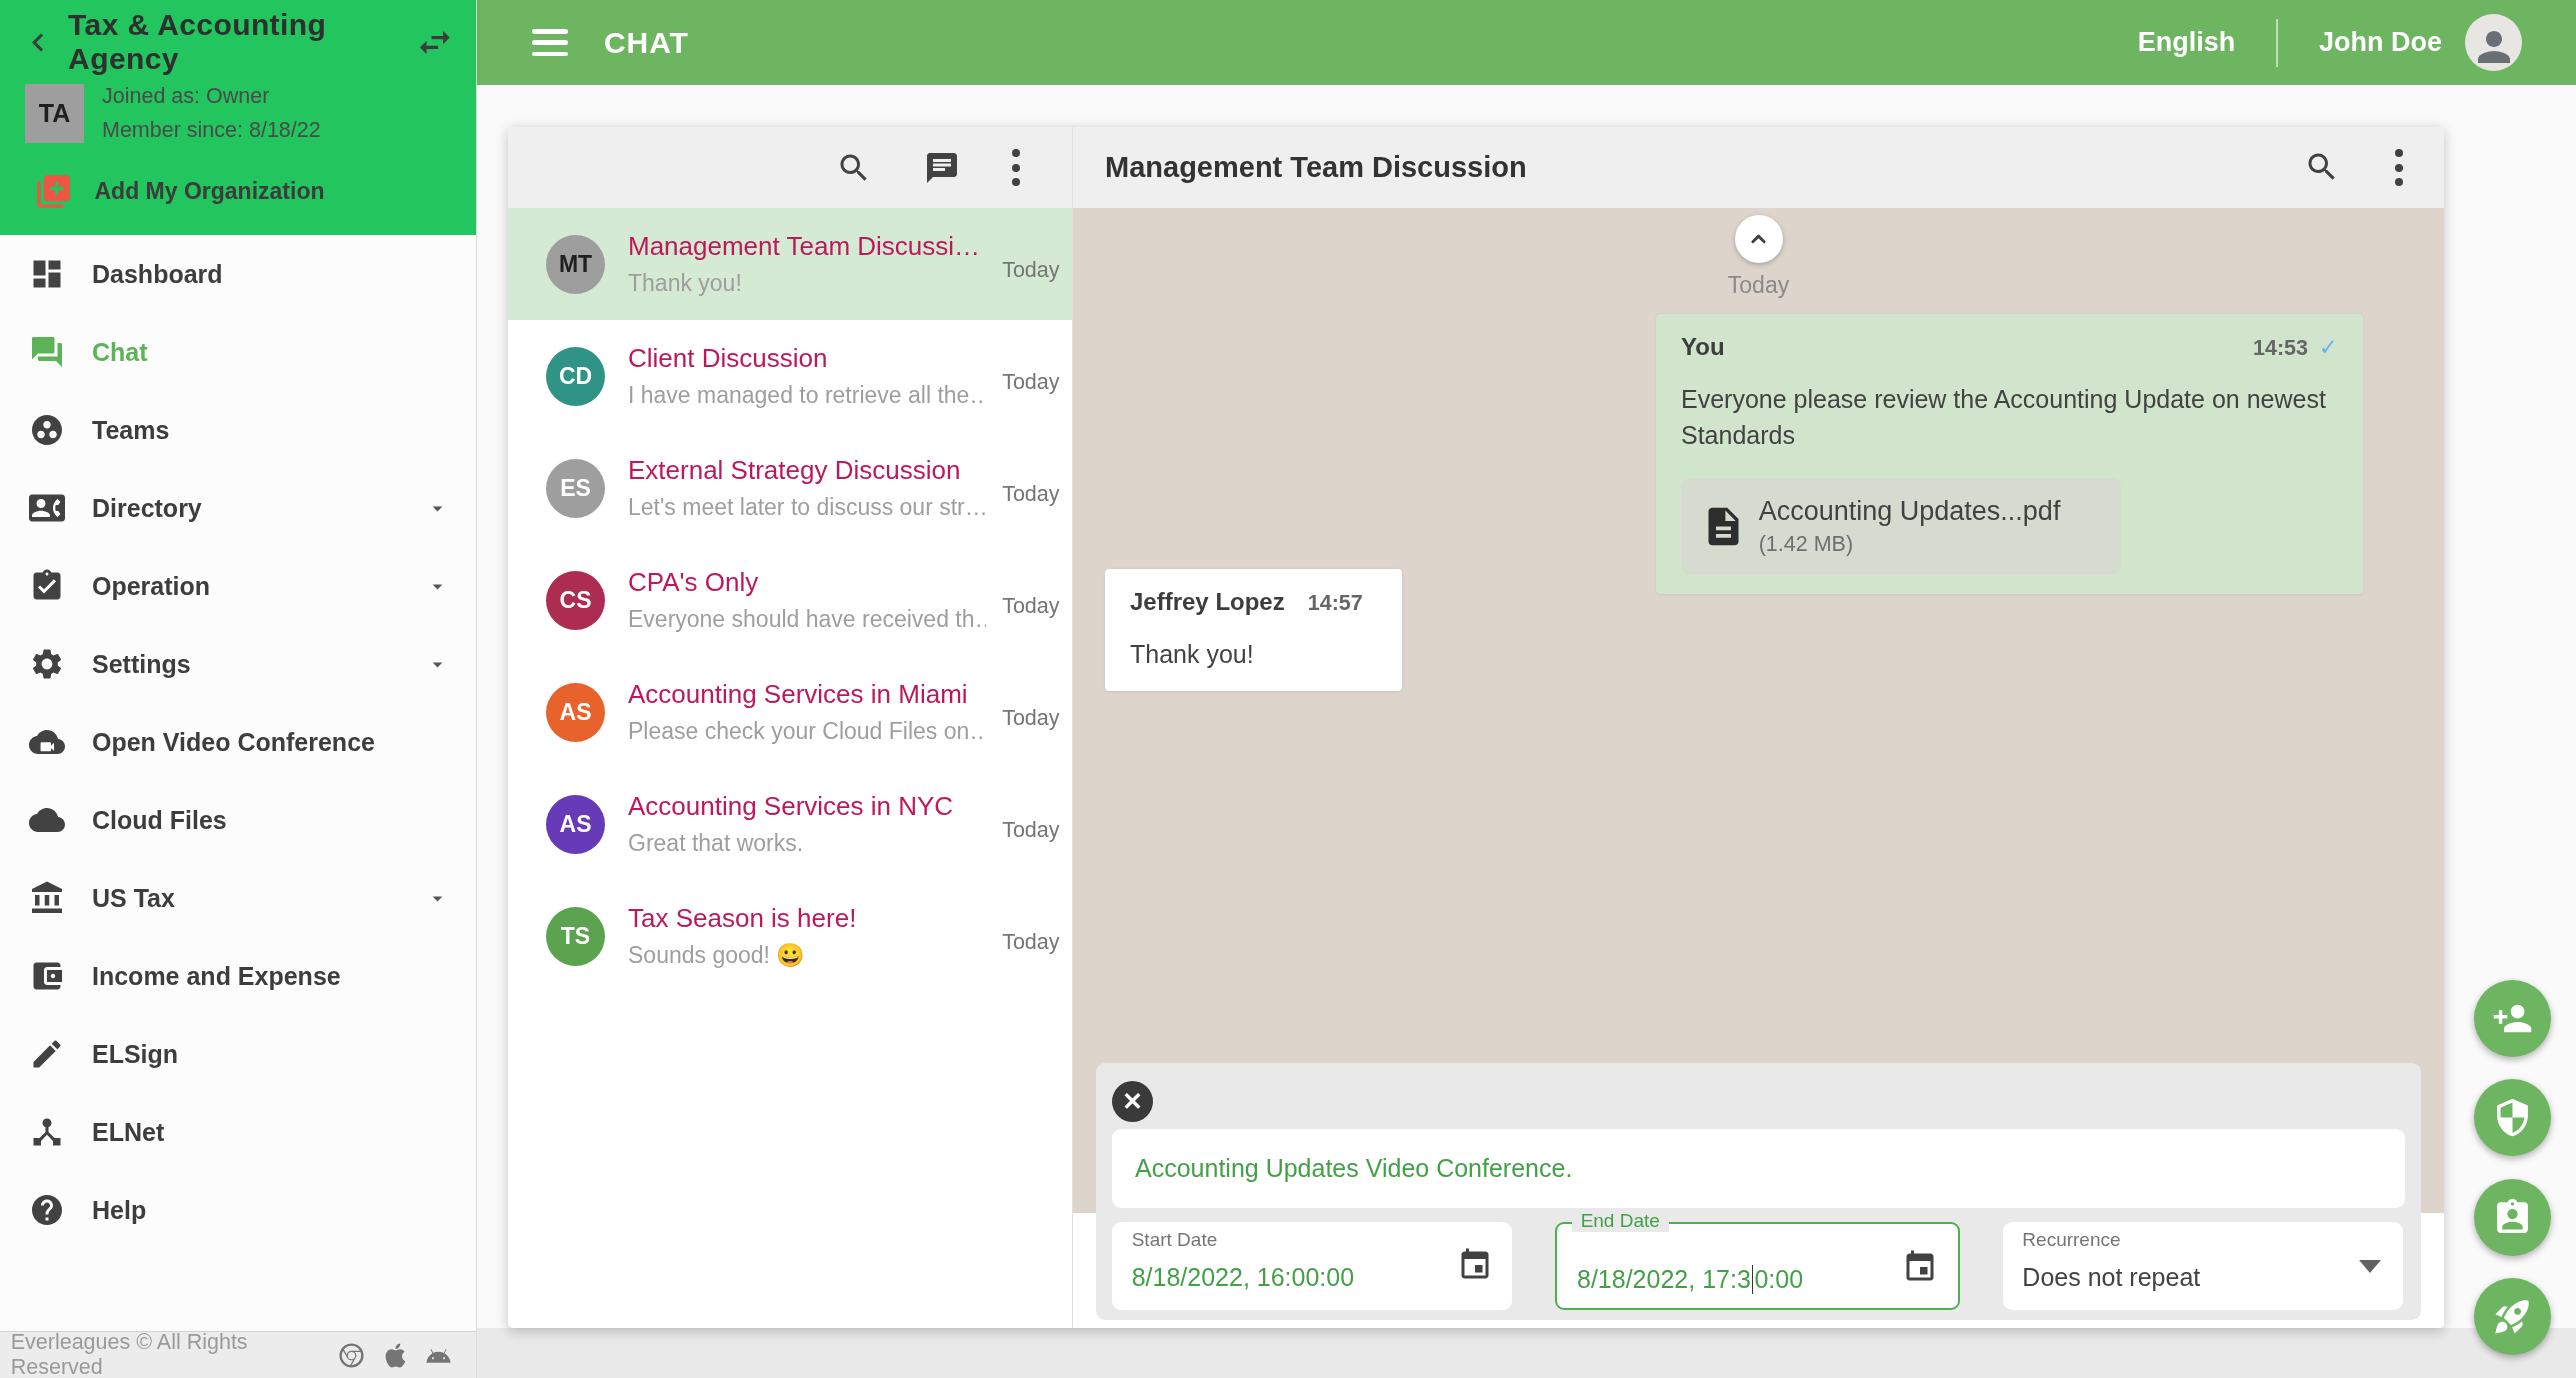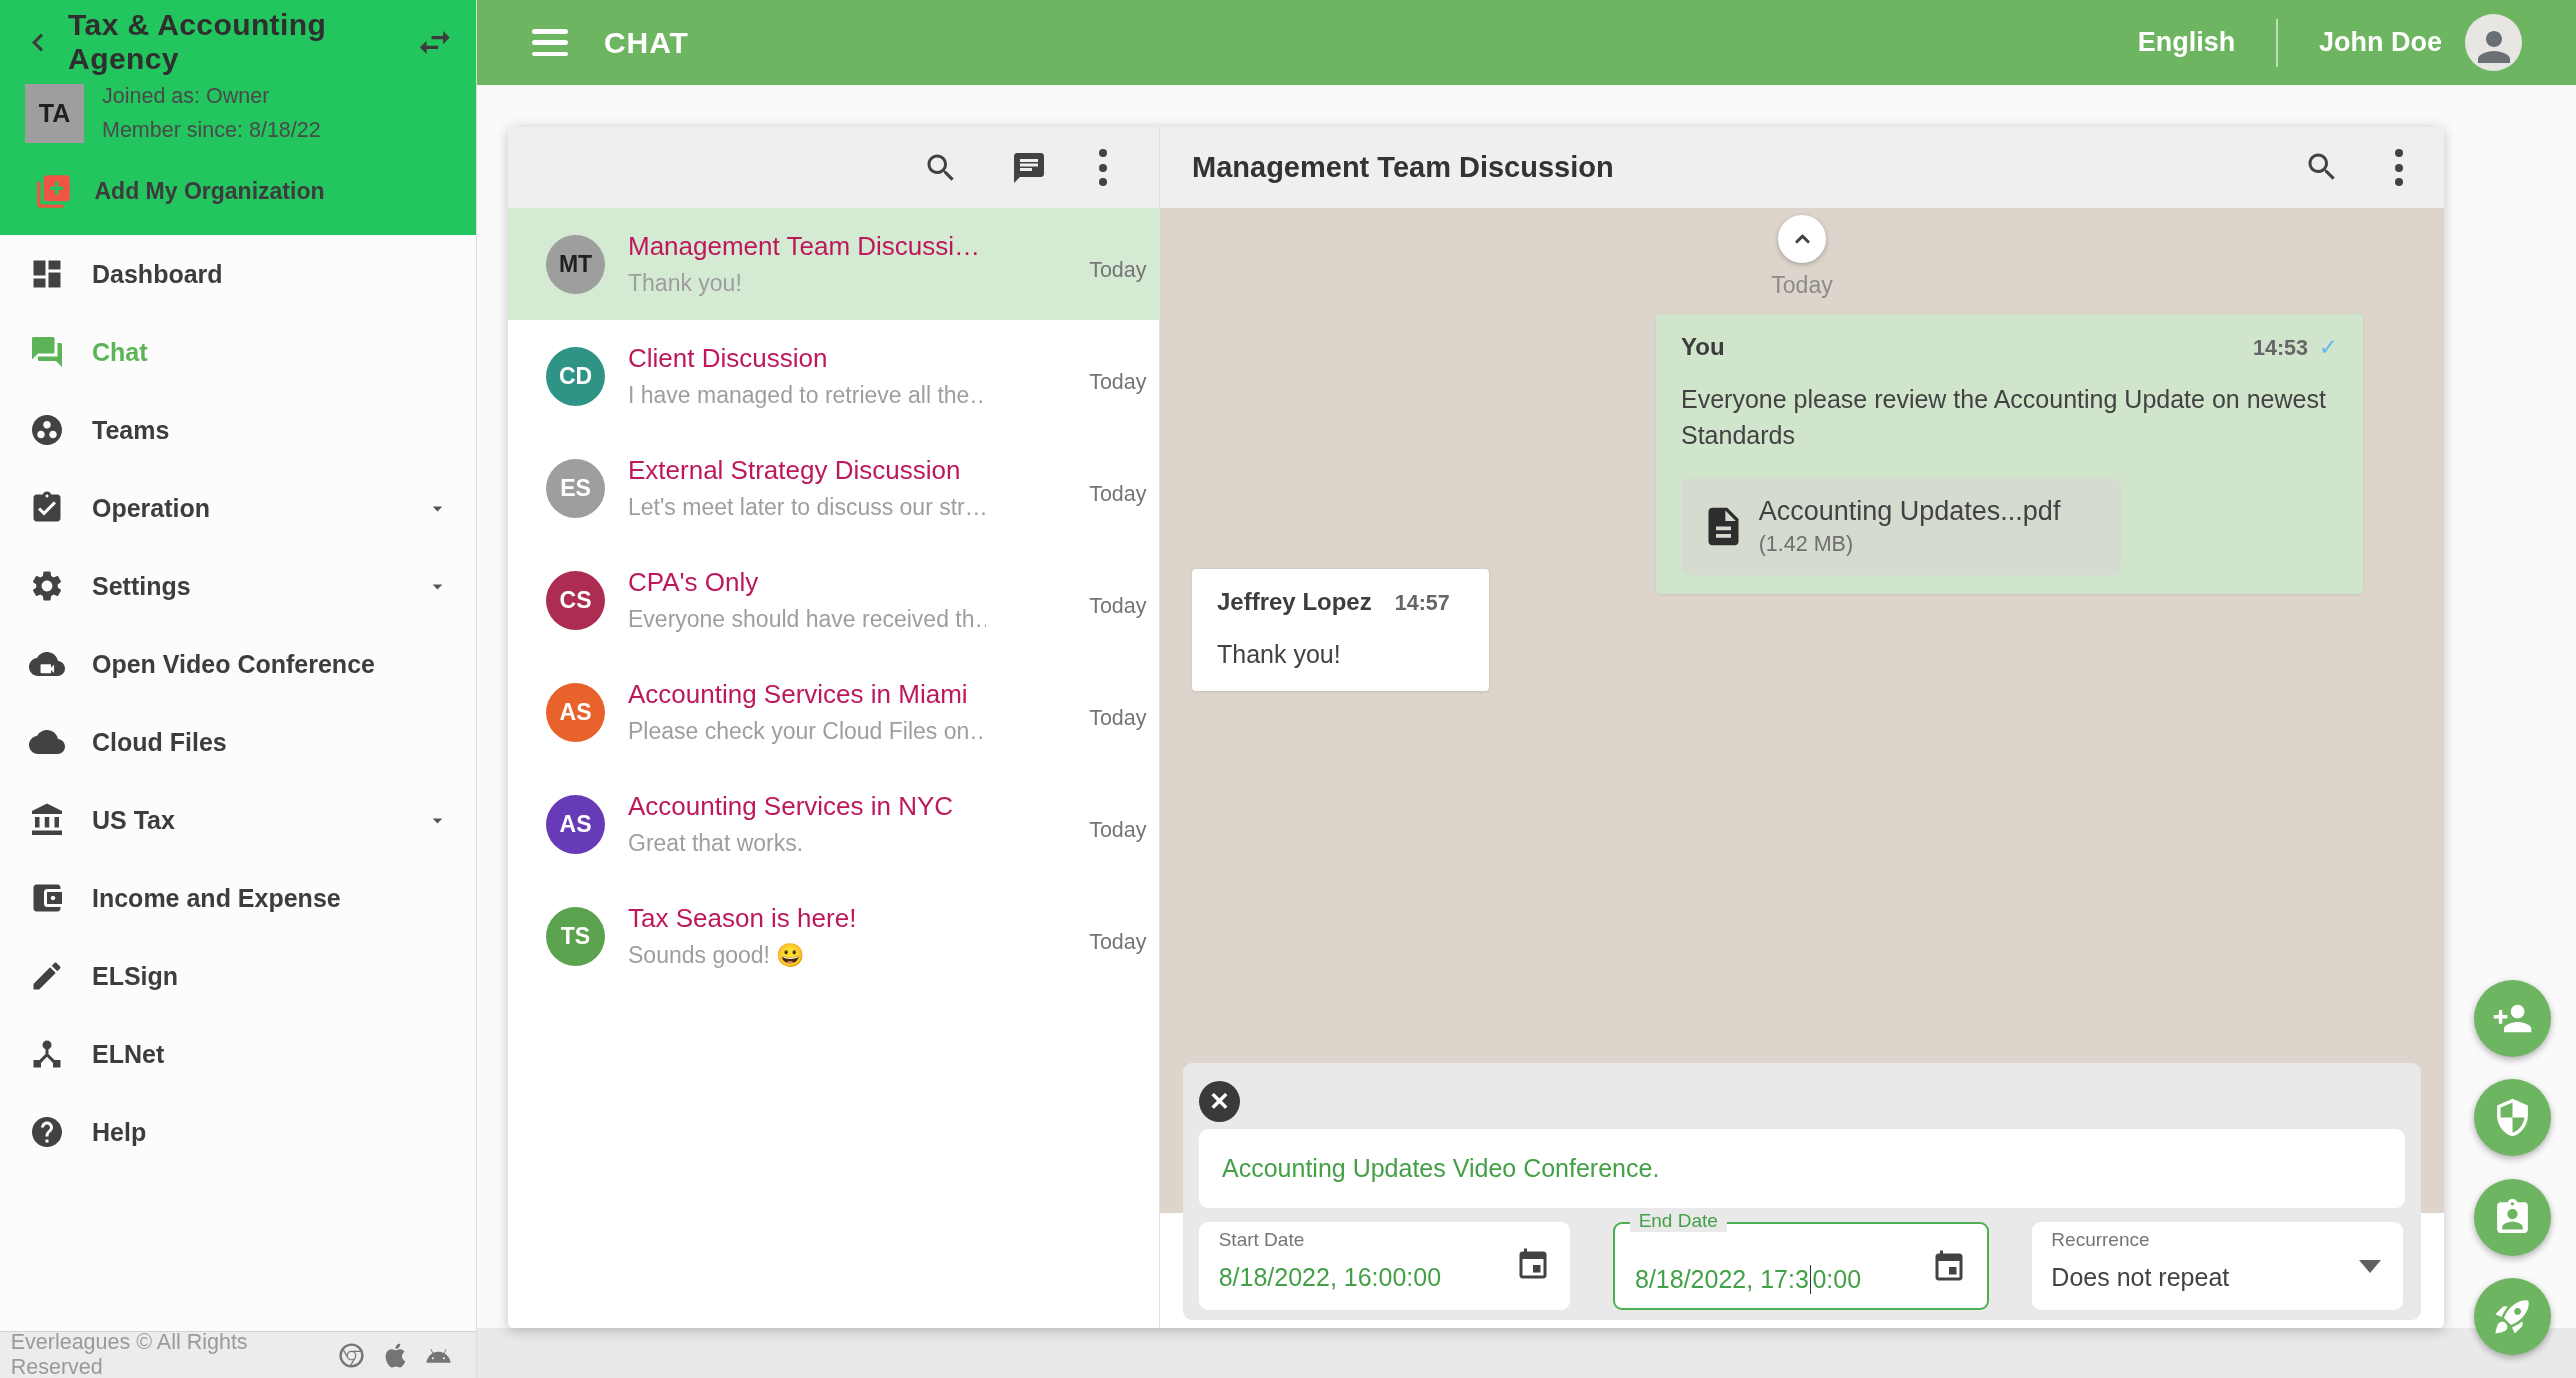--- a/index.html
+++ b/index.html
@@ -44,21 +44,21 @@
   .topbar-sep { width:1.8px; height:48px; background:rgba(255,255,255,0.55); margin:0 41px; }
   .username { color:#fff; font-size:27px; font-weight:bold; cursor:pointer; }
   .user-avatar { margin-left:23px; width:57px; height:57px; border-radius:50%; background:#e8e6e2; overflow:hidden; display:flex; align-items:flex-end; justify-content:center; cursor:pointer; }
   .user-avatar svg { width:48px; height:48px; color:#6a6f75; }
 
   
   .card { position:absolute; left:508px; top:127px; width:1936px; height:1201px; background:#fff; border-radius:5.4px; box-shadow:0 2.7px 12.5px rgba(0,0,0,0.22); display:flex; z-index:3; overflow:hidden; }
   .bottom-strip { position:absolute; left:477px; top:1328px; width:2099px; height:50px; background:#e9e9e9; z-index:1; }
 
   
-  .chat-list-col { width:652px; display:flex; flex-direction:column; border-right:0.9px solid #e0e0e0; }
+  .chat-list-col { width:565px; display:flex; flex-direction:column; border-right:0.9px solid #e0e0e0; }
   .list-toolbar { height:81px; background:#efefef; display:flex; align-items:center; justify-content:flex-end; padding-right:52px; gap:52px; flex:0 0 81px; }
   .list-toolbar .tool-icon { width:36px; height:36px; color:#424242; cursor:pointer; }
   .chat-items { flex:1; overflow:hidden; }
   .chat-item { position:relative; height:112px; display:flex; align-items:center; padding-left:38px; cursor:pointer; background:#fff; }
   .chat-item.selected { background:#d5ead3; }
   .chat-avatar { width:59px; height:59px; border-radius:50%; color:#fff; font-size:23px; font-weight:bold; display:flex; align-items:center; justify-content:center; flex:0 0 59px; }
   .chat-item.selected .chat-avatar { color:#202020; }
   .chat-texts { margin-left:23px; width:358px; }
   .chat-title { font-size:26px; color:#be185d; white-space:nowrap; overflow:hidden; }
   .chat-preview { margin-top:7.2px; font-size:23px; color:#9e9e9e; white-space:nowrap; overflow:hidden; }
@@ -191,20 +191,29 @@
           <span class="nav-label">Chat</span>
         </div>
         <div class="nav-item">
           <span class="nav-icon"><svg class="" viewBox="0 0 24 24" fill="currentColor">
               <path d="M12 2C6.48 2 2 6.48 2 12s4.48 10 10 10 10-4.48 10-10S17.52 2 12 2zM8 17.5c-1.38 0-2.5-1.12-2.5-2.5s1.12-2.5 2.5-2.5 2.5 1.12 2.5 2.5-1.12 2.5-2.5 2.5zm1.5-9c0-1.38 1.12-2.5 2.5-2.5s2.5 1.12 2.5 2.5S13.38 11 12 11 9.5 9.88 9.5 8.5zm6.5 9c-1.38 0-2.5-1.12-2.5-2.5s1.12-2.5 2.5-2.5 2.5 1.12 2.5 2.5-1.12 2.5-2.5 2.5z"></path>
             </svg></span>
           <span class="nav-label">Teams</span>
         </div>
         <div class="nav-item">
           <span class="nav-icon"><svg class="" viewBox="0 0 24 24" fill="currentColor">
+              <path d="M22 3H2C.9 3 0 3.9 0 5v14c0 1.1.9 2 2 2h20c1.1 0 2-.9 2-2V5c0-1.1-.9-2-2-2zM8 6c1.66 0 3 1.34 3 3s-1.34 3-3 3-3-1.34-3-3 1.34-3 3-3zm6 12H2v-1c0-2 4-3.1 6-3.1s6 1.1 6 3.1v1zm3.85-4h1.64L21 16l-1.99 1.99c-1.31-.98-2.28-2.38-2.73-3.99-.18-.64-.28-1.31-.28-2s.1-1.36.28-2c.45-1.62 1.42-3.01 2.73-3.99L21 8l-1.51 2h-1.64c-.22.63-.35 1.3-.35 2s.13 1.37.35 2z"></path>
+            </svg></span>
+          <span class="nav-label">Directory</span>
+          <svg class="nav-chevron" viewBox="0 0 24 24" fill="currentColor">
+            <path d="M7 10l5 5 5-5z"></path>
+          </svg>
+        </div>
+        <div class="nav-item">
+          <span class="nav-icon"><svg class="" viewBox="0 0 24 24" fill="currentColor">
               <path d="M19 3h-4.18C14.4 1.84 13.3 1 12 1c-1.3 0-2.4.84-2.82 2H5c-1.1 0-2 .9-2 2v14c0 1.1.9 2 2 2h14c1.1 0 2-.9 2-2V5c0-1.1-.9-2-2-2zm-7 0c.55 0 1 .45 1 1s-.45 1-1 1-1-.45-1-1 .45-1 1-1zm-2 14l-4-4 1.41-1.41L10 14.17l6.59-6.59L18 9l-8 8z"></path>
             </svg></span>
           <span class="nav-label">Operation</span>
           <svg class="nav-chevron" viewBox="0 0 24 24" fill="currentColor">
             <path d="M7 10l5 5 5-5z"></path>
           </svg>
         </div>
         <div class="nav-item">
           <span class="nav-icon"><svg class="" viewBox="0 0 24 24" fill="currentColor">
               <path d="M19.14 12.94c.04-.3.06-.61.06-.94 0-.32-.02-.64-.07-.94l2.03-1.58c.18-.14.23-.41.12-.61l-1.92-3.32c-.12-.22-.37-.29-.59-.22l-2.39.96c-.5-.38-1.03-.7-1.62-.94l-.36-2.54c-.04-.24-.24-.41-.48-.41h-3.84c-.24 0-.43.17-.47.41l-.36 2.54c-.59.24-1.13.57-1.62.94l-2.39-.96c-.22-.08-.47 0-.59.22L2.74 8.87c-.12.21-.08.47.12.61l2.03 1.58c-.05.3-.09.63-.09.94s.02.64.07.94l-2.03 1.58c-.18.14-.23.41-.12.61l1.92 3.32c.12.22.37.29.59.22l2.39-.96c.5.38 1.03.7 1.62.94l.36 2.54c.05.24.24.41.48.41h3.84c.24 0 .44-.17.47-.41l.36-2.54c.59-.24 1.13-.56 1.62-.94l2.39.96c.22.08.47 0 .59-.22l1.92-3.32c.12-.22.07-.47-.12-.61l-2.01-1.58zM12 15.6c-1.98 0-3.6-1.62-3.6-3.6s1.62-3.6 3.6-3.6 3.6 1.62 3.6 3.6-1.62 3.6-3.6 3.6z"></path>

